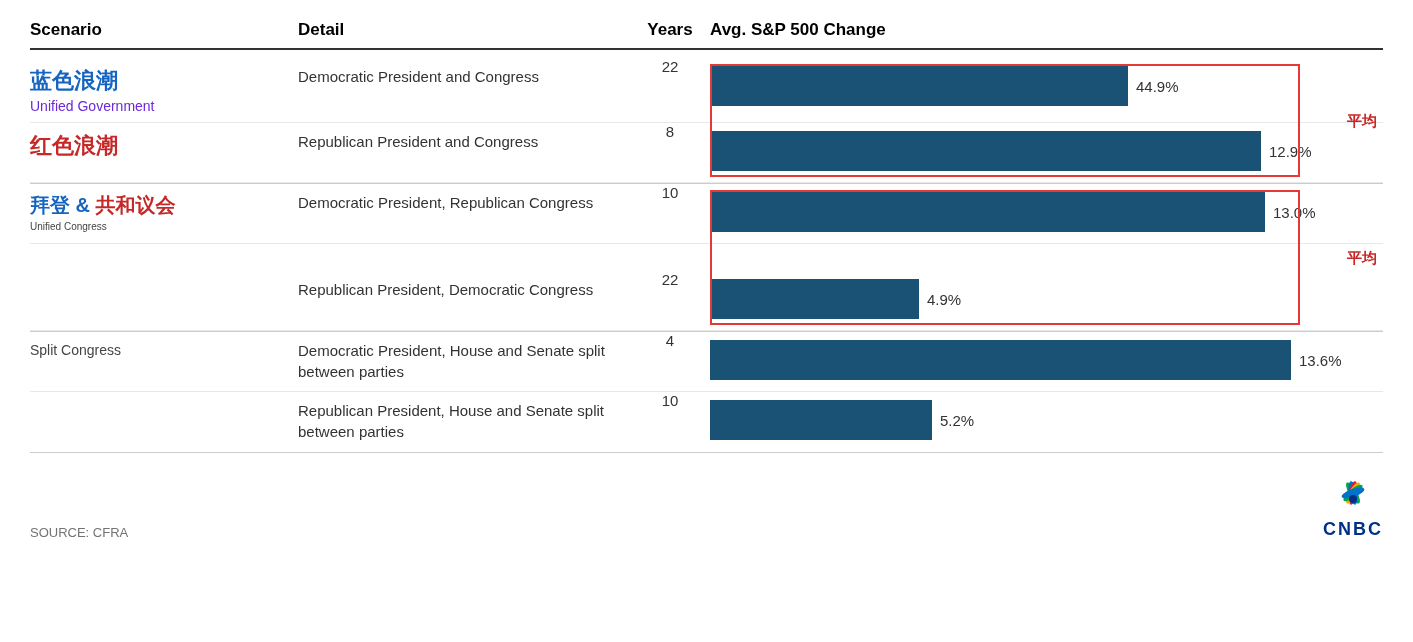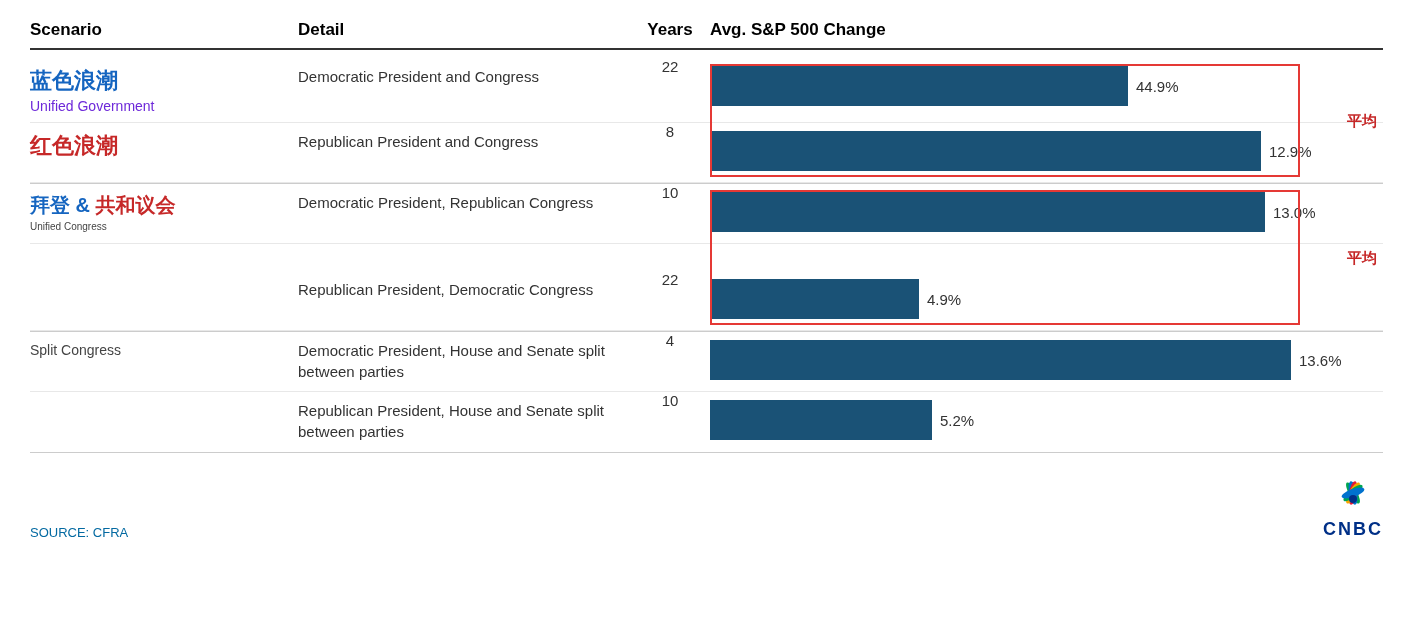--- a/index.html
+++ b/index.html
@@ -34,21 +34,21 @@
     .footer {
       display: flex;
       justify-content: space-between;
       align-items: flex-end;
       margin-top: 16px;
       padding-top: 8px;
     }
 
     .source-text {
       font-size: 13px;
-      color: #0369a1;
+      color: #737373;
     }
 
     .cnbc-logo {
       display: flex;
       flex-direction: column;
       align-items: center;
     }
 
     .cnbc-text {
       font-size: 18px;

